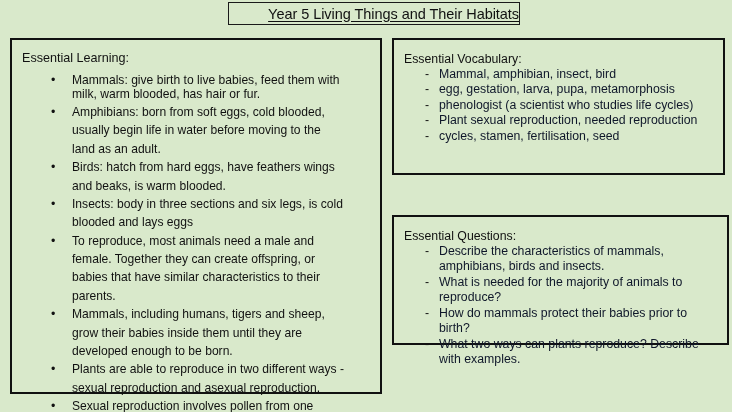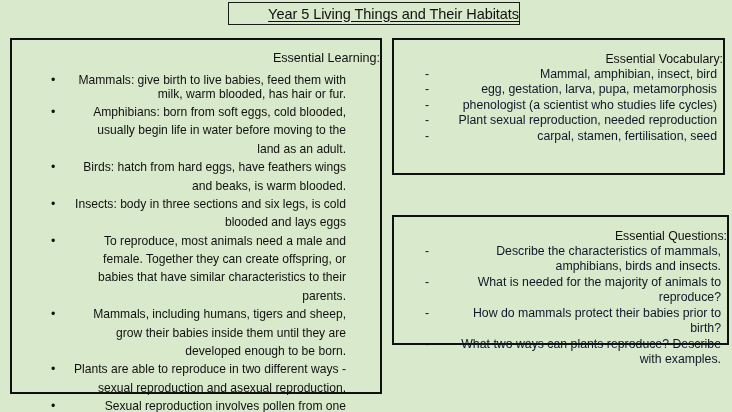--- a/index.html
+++ b/index.html
@@ -45,21 +45,20 @@
     white-space: nowrap;
     letter-spacing: -0.05px;
   }
 
   
   .panel {
     position: absolute;
     border: 2.5px solid #111111;
     box-sizing: border-box;
     background: #d9e9cb;
-    text-align: right;
   }
 
   
   .panel-learning {
     left: 10px;
     top: 38px;
     width: 372px;
     height: 356px;
   }
   .panel-learning .panel-head {
@@ -160,21 +159,21 @@
     </ul>
   </div>
 
   <div class="panel panel-right panel-vocab">
     <div class="panel-head">Essential Vocabulary:</div>
     <ul class="dash-list">
       <li>Mammal, amphibian, insect, bird</li>
       <li>egg, gestation, larva, pupa, metamorphosis</li>
       <li>phenologist (a scientist who studies life cycles)</li>
       <li>Plant sexual reproduction, needed reproduction</li>
-      <li>carpal, stamen, fertilisation, seed</li>
+      <li>cycles, stamen, fertilisation, seed</li>
     </ul>
   </div>
 
   <div class="panel panel-right panel-questions">
     <div class="panel-head">Essential Questions:</div>
     <ul class="dash-list">
       <li>Describe the characteristics of mammals, amphibians, birds and insects.</li>
       <li>What is needed for the majority of animals to reproduce?</li>
       <li>How do mammals protect their babies prior to birth?</li>
       <li>What two ways can plants reproduce? Describe with examples.</li>

